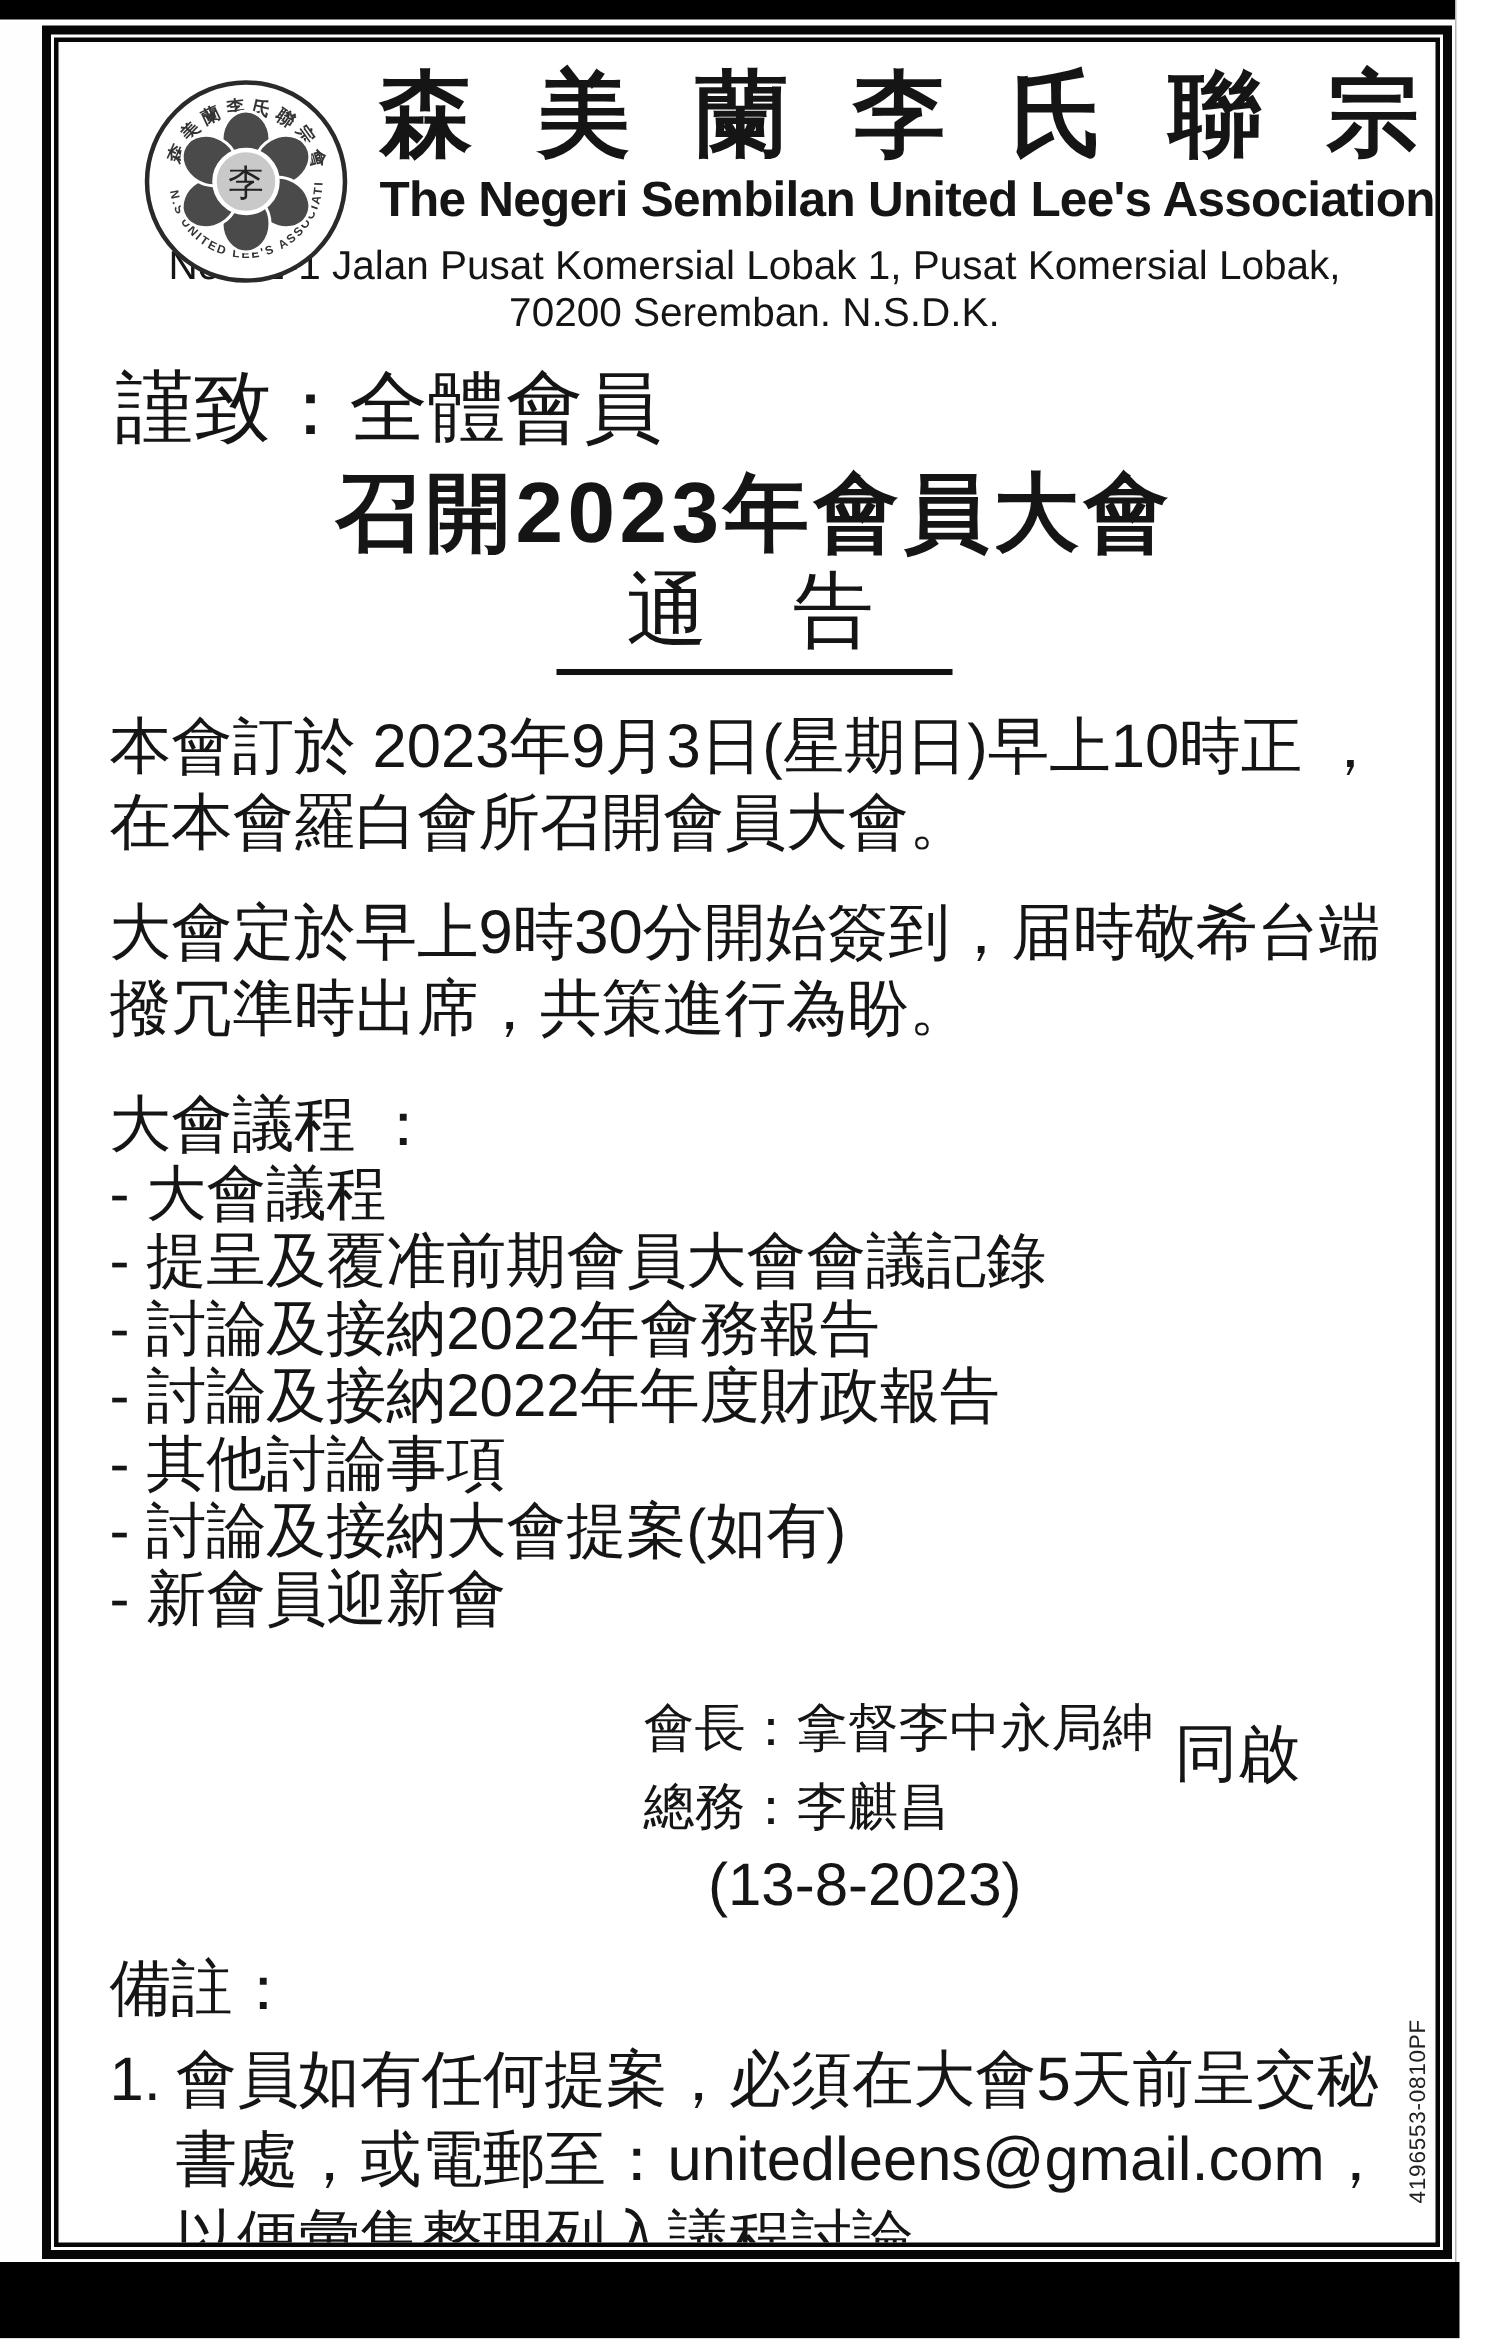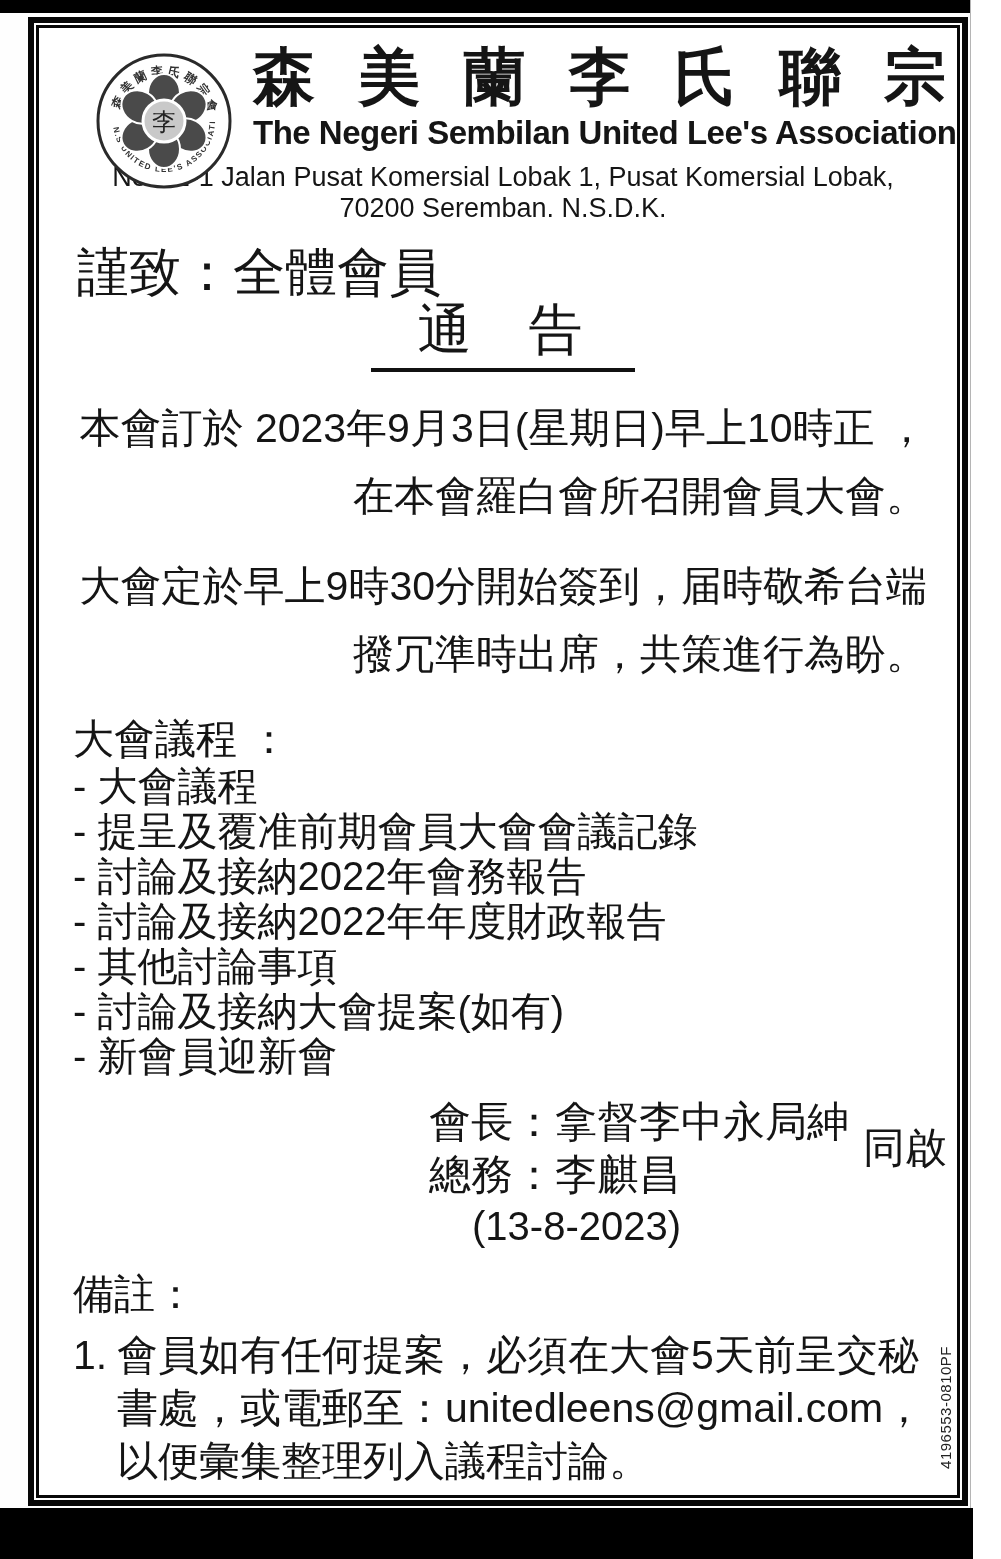--- a/index.html
+++ b/index.html
@@ -33,27 +33,27 @@
 
   .salutation{margin-top:16px;margin-left:4px;font-size:52px;line-height:48px;}
 
   .notice-title{margin-top:14px;text-align:center;font-size:57px;font-weight:bold;letter-spacing:3px;line-height:64px;}
   .notice-sub{margin-top:4px;text-align:center;}
   .notice-sub span{
     display:inline-block;font-size:54px;font-weight:normal;letter-spacing:6px;word-spacing:30px;
     padding:0 46px 10px 46px;border-bottom:4px solid #111;line-height:58px;
   }
 
-  .para{margin-top:22px;margin-right:6px;font-size:41px;line-height:68px;word-break:break-all;text-align:right;}
+  .para{margin-top:22px;margin-right:6px;font-size:41px;line-height:51px;word-break:break-all;}
   .agenda-heading{margin-top:26px;font-size:41px;line-height:50px;}
   .agenda-item{font-size:40px;line-height:45px;word-break:break-all;}
 
   .sig-block{margin-top:16px;margin-left:356px;}
   .sig-row{display:flex;align-items:center;}
-  .sig-lines{font-size:42px;line-height:53px;white-space:nowrap;}
+  .sig-lines{font-size:34px;line-height:53px;white-space:nowrap;margin-top:21px;}
   .sig-joint{margin-left:14px;font-size:42px;white-space:nowrap;}
   .sig-date{font-size:40px;line-height:50px;margin-left:43px;}
 
   .notes-heading{margin-top:18px;font-size:41px;line-height:50px;}
   .note-row{display:flex;margin-top:10px;margin-right:8px;font-size:41px;line-height:53px;}
   .note-num{flex:0 0 44px;}
   .note-text{flex:1;word-break:break-all;}
 
   .side-code{
     position:absolute;right:3px;bottom:26px;
@@ -102,20 +102,21 @@
             <div class="org-zh">森 美 蘭 李 氏 聯 宗 會</div>
             <div class="org-en">The Negeri Sembilan United Lee's Association</div>
             <div class="address">
               <div>No. 11-1 Jalan Pusat Komersial Lobak 1, Pusat Komersial Lobak,</div>
               <div>70200 Seremban. N.S.D.K.</div>
             </div>
           </div>
 
           <div class="salutation">謹致：全體會員</div>
 
+          <div class="notice-title">召開2023年會員大會</div>
           <div class="notice-sub">
             <span>通 告</span>
           </div>
 
           <div class="para">本會訂於 2023年9月3日(星期日)早上10時正 ，在本會羅白會所召開會員大會。</div>
           <div class="para">大會定於早上9時30分開始簽到，届時敬希台端撥冗準時出席，共策進行為盼。</div>
 
           <div class="agenda-heading">大會議程 ：</div>
           <div class="agenda-item">- 大會議程</div>
           <div class="agenda-item">- 提呈及覆准前期會員大會會議記錄</div>

